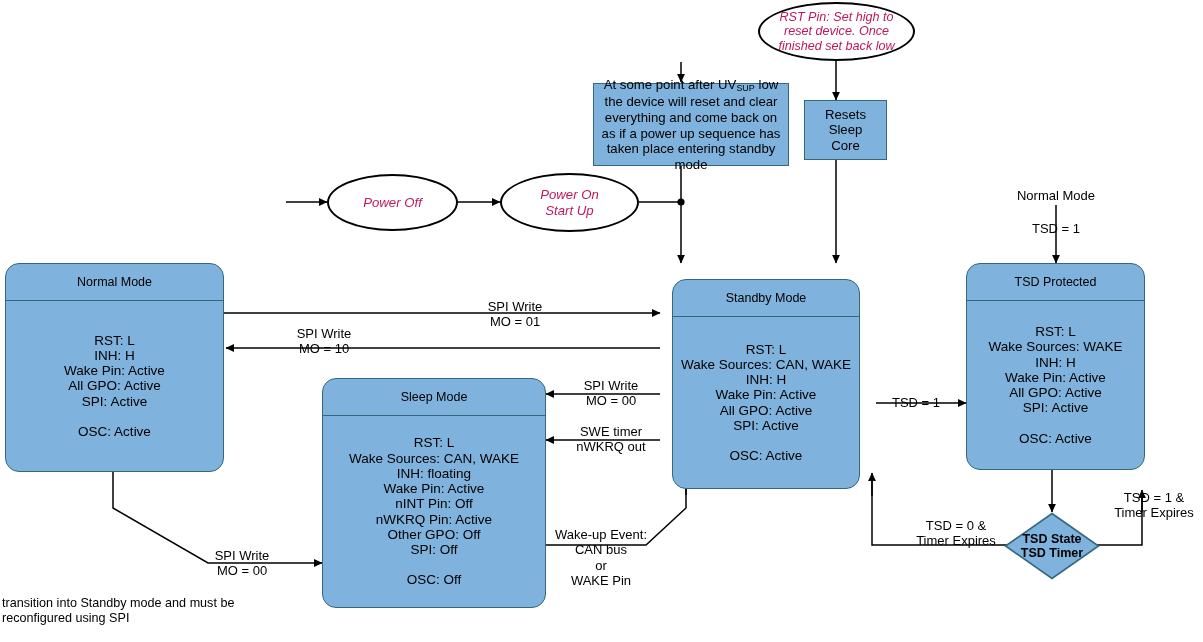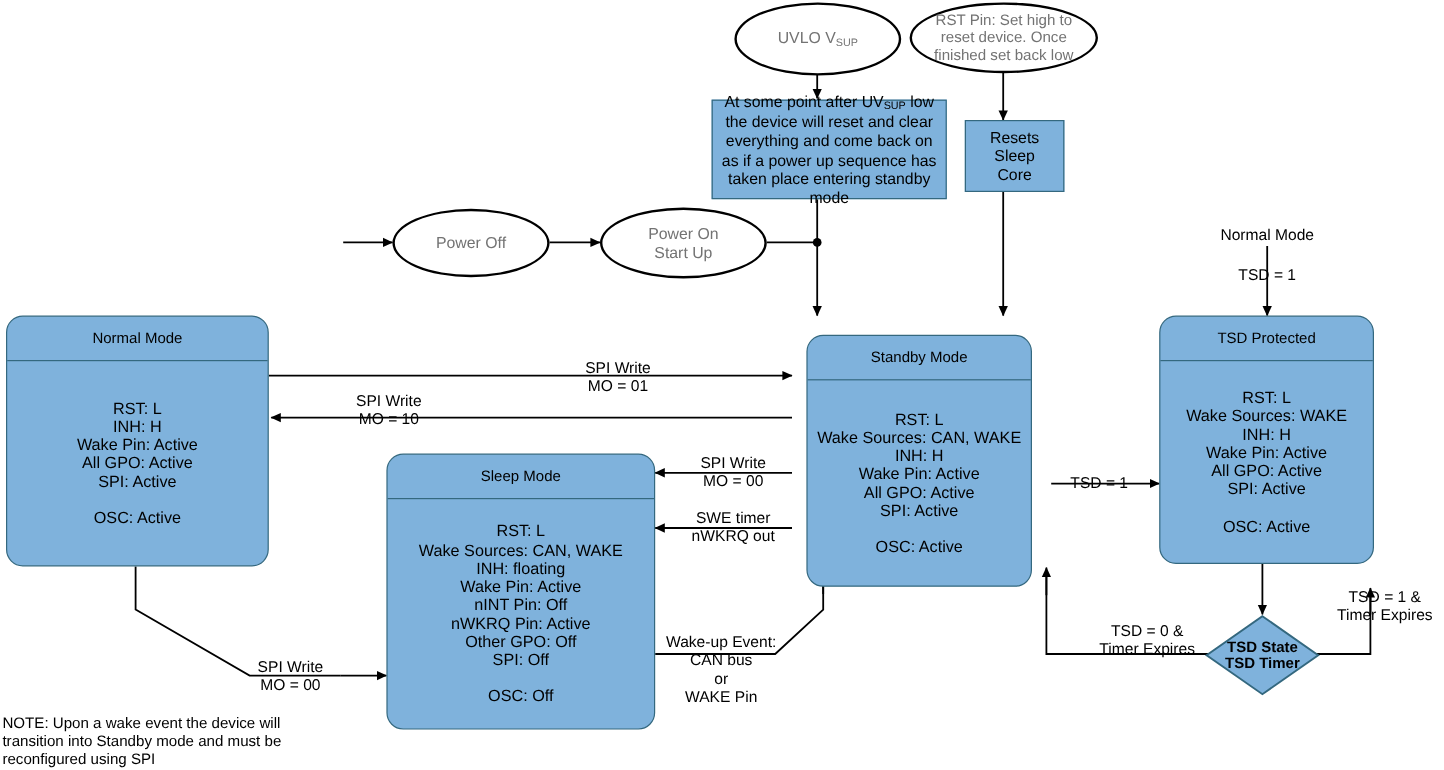--- a/index.html
+++ b/index.html
@@ -85,24 +85,25 @@
     position: absolute;
     box-sizing: border-box;
     background: #ffffff;
     border: 2px solid #000000;
     border-radius: 50%;
     z-index: 2;
     display: flex;
     align-items: center;
     justify-content: center;
     text-align: center;
-    color: #737373;
+    color: #be185d;
     font-size: 13.2px;
     line-height: 15.6px;
     padding: 2px 8px;
+    font-style: italic;
   }
 
   
   .diamond-wrap {
     position: absolute;
     z-index: 2;
   }
   .diamond-wrap .dlabel {
     position: absolute;
     left: 0; top: 0;
@@ -193,23 +194,20 @@
       <path d="M872,496 L872,473" marker-end="url(#ah)"></path>
 
       <path d="M1097,545 L1142,545 L1142,494"></path>
       <path d="M1142,512 L1142,490" marker-end="url(#ah)"></path>
 
     </g>
 
     <circle cx="681" cy="202" r="3.6" fill="#000"></circle>
   </svg>
 
-  <div class="ellipse" style="left:612px; top:2px; width:139px; height:61px;">
-    <span><span>UVLO V</span><sub>SUP</sub></span>
-  </div>
 
   <div class="ellipse" style="left:758px; top:2px; width:157px; height:59px; font-size:12.6px; line-height:14.6px;">
     <span>RST Pin: Set high to reset device. Once finished set back low</span>
   </div>
 
   <div class="ellipse" style="left:327px; top:174px; width:131px; height:57px;">
     <span>Power Off</span>
   </div>
 
   <div class="ellipse" style="left:500px; top:173px; width:139px; height:59px;">
@@ -355,18 +353,17 @@
     <div>TSD = 0 &amp;</div>
     <div>Timer Expires</div>
   </div>
 
   <div class="edge-label" style="left:1105px; top:490px; width:98px;">
     <div>TSD = 1 &amp;</div>
     <div>Timer Expires</div>
   </div>
 
   <div class="note-text" style="left:2px; top:596px; width:260px;">
-    <div>NOTE: Upon a wake event the device will</div>
     <div>transition into Standby mode and must be</div>
     <div>reconfigured using SPI</div>
   </div>
 
 </div>
 
 </body></html>

